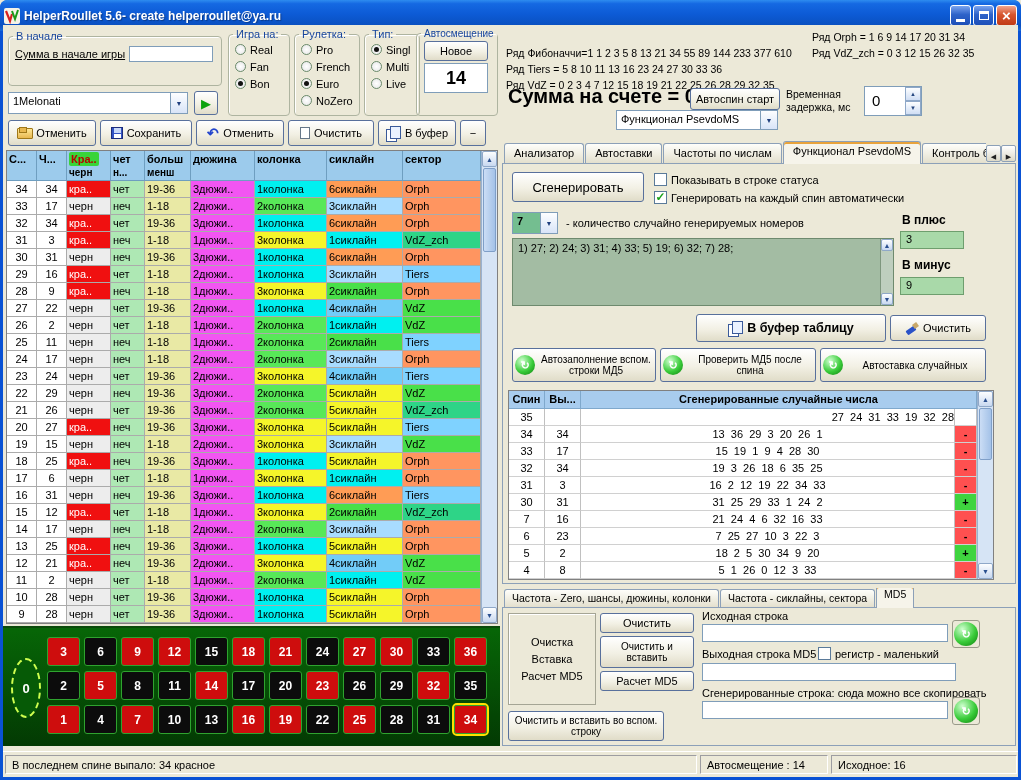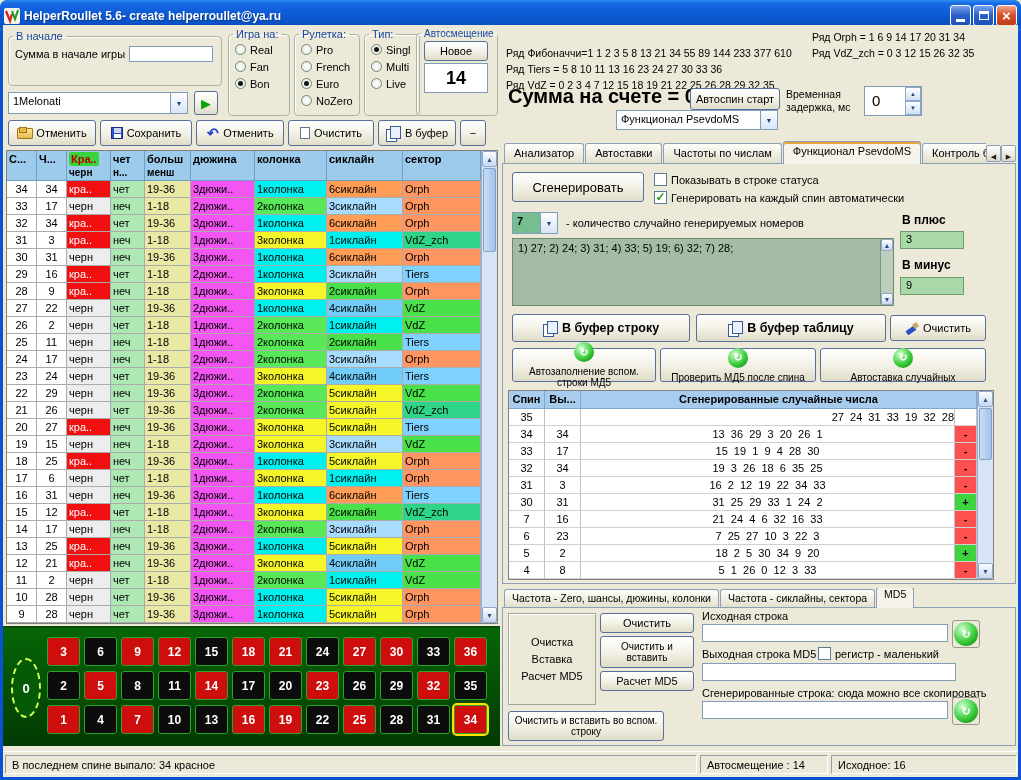--- a/index.html
+++ b/index.html
@@ -19,32 +19,32 @@
   .g-min{width:9px;height:3px;background:#FFF;margin-top:9px;}
   .g-max{width:10px;height:9px;border:1px solid #FFF;border-top:3px solid #FFF;}
   .g-close::before{content:"×";color:#FFF;font-size:15px;font-weight:bold;line-height:1;}
   .abs{position:absolute;}
   .lbl11{font-size:11px;}
   .lbl10{font-size:10.5px;line-height:13px;}
   .lbl12{font-size:12px;font-weight:bold;}
   fieldset{border:none;}
   .gbox{position:absolute;border:1px solid #AEB4A0;border-radius:4px;box-shadow:inset 1px 1px 0 #FFF;}
   .gbox legend{font-size:11px;color:#16449C;padding:0 3px;margin-left:4px;}
-  .startrow{display:flex;align-items:center;gap:4px;padding:4px 4px 0 6px;}
+  .startrow{display:flex;align-items:center;gap:4px;padding:4px 4px 0 6px;text-decoration:underline;}
   .inp{border:1px solid #7F9DB9;background:#FFF;font-size:11px;padding:1px 3px;font-family:inherit;}
   .inp.abs{position:absolute;}
   .radio-row{display:flex;align-items:center;gap:4px;padding:2px 0 0 6px;height:17px;cursor:pointer;}
   .rdot{width:11px;height:11px;border-radius:50%;border:1px solid #6A8A6A;background:radial-gradient(#FFF,#E4E4E4);flex:none;}
   .rdot.sel::after{content:"";display:block;width:5px;height:5px;border-radius:50%;background:#111;margin:2px;}
   .rlab{font-size:11px;}
   .btn{display:inline-flex;align-items:center;justify-content:center;gap:4px;cursor:pointer;color:#000;
     background:linear-gradient(180deg,#FFFFFF,#F2F0E4 55%,#E0DCC8);border:1px solid #58709C;border-radius:3px;font-family:inherit;}
   .tbtn{height:26px;font-size:11px;flex:none;}
   .bold13{font-size:12.5px;font-weight:bold;}
-  .tiny2{font-size:10px;line-height:11px;white-space:normal;padding:1px 2px;flex-direction:column;}
+  .tiny2{font-size:10px;line-height:11px;white-space:normal;padding:1px 2px;}
   .avval{margin:2px 0 0 7px;width:64px;height:30px;background:#FFF;border:1px solid #7F9DB9;
     font-size:18px;font-weight:bold;display:flex;align-items:center;justify-content:center;}
   .combo{position:absolute;background:#FFF;border:1px solid #7F9DB9;display:flex;align-items:stretch;cursor:pointer;}
   .combo.green{background:#74BE90;}
   .combo-text{flex:1;padding:2px 4px;font-size:11px;white-space:nowrap;overflow:hidden;}
   .combo-text.bold{font-weight:bold;}
   .combo-btn{width:17px;flex:none;background:linear-gradient(#FDFEFF,#D8E4F8);border-left:1px solid #7F9DB9;
     display:flex;align-items:center;justify-content:center;}
   .combo-btn::before{content:"▼";font-size:7px;color:#20407F;}
   .playbtn{position:absolute;}
@@ -693,24 +693,20 @@
   <div class="genbox" style="left:512px;top:238px;width:382px;height:68px">
     <div class="genline">1) 27; 2) 24; 3) 31; 4) 33; 5) 19; 6) 32; 7) 28;</div>
     <div class="vscroll slim" style="right:0;top:0">
       <span class="sarrow"></span>
       <span class="sarrow down"></span>
     </div>
   </div>
   <div class="lbl12 abs" style="left:902px;top:258px">В минус</div>
   <div class="valbox" style="left:900px;top:277px">9</div>
 
-  <button class="btn bold13" style="position:absolute;left:512px;top:314px;width:178px;height:28px">
-    <span class="ic-copy"></span>
-    <span>В буфер строку</span>
-  </button>
   <button class="btn bold13" style="position:absolute;left:696px;top:314px;width:190px;height:28px">
     <span class="ic-copy"></span>
     <span>В буфер таблицу</span>
   </button>
   <button class="btn" style="position:absolute;left:890px;top:315px;width:96px;height:26px;font-size:11px">
     <span class="ic-brush"></span>
     <span>Очистить</span>
   </button>
 
   <button class="btn tiny2" style="position:absolute;left:512px;top:348px;width:144px;height:34px">

